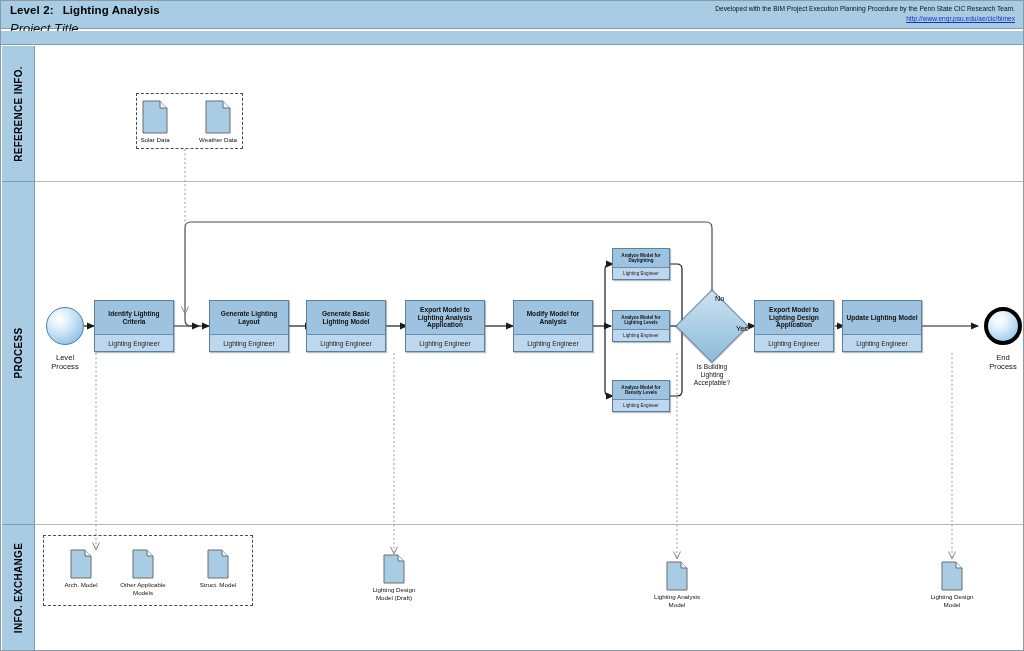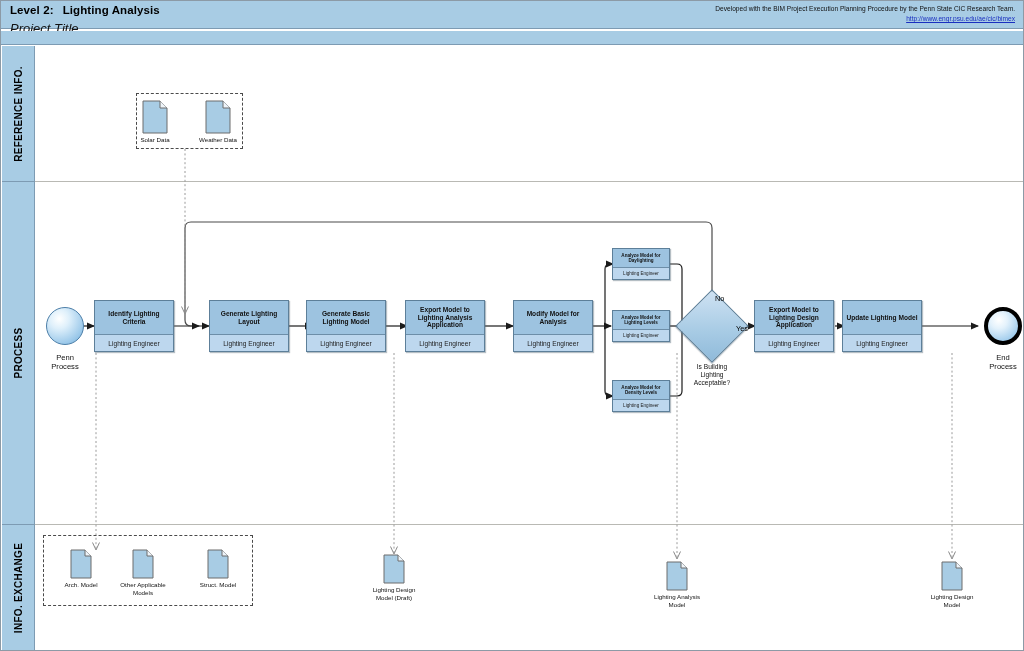--- a/index.html
+++ b/index.html
@@ -184,21 +184,21 @@
       <svg width="26" height="34" viewBox="0 0 26 34">
         <path d="M1,1 H18 L25,8 V33 H1 Z" fill="#a8cce4" stroke="#6c6c6c" stroke-width="1"></path>
         <path d="M18,1 L18,8 L25,8" fill="#eef4f9" stroke="#6c6c6c" stroke-width="1"></path>
       </svg>
     </div>
     <div class="d-label" style="top:36px;">Weather Data</div>
   </div>
 
   <div class="ev start" style="left:45px;top:306px;"></div>
   <div class="ev-label" style="left:24px;top:352px;width:80px;">
-    <div>Penn</div>
+    <div>Level</div>
     <div>Process</div>
   </div>
 
   <div class="task big" style="left:93px;top:299px;">
     <div class="t-head">Identify Lighting Criteria</div>
     <div class="t-role">Lighting Engineer</div>
   </div>
 
   <div class="task big" style="left:208px;top:299px;">
     <div class="t-head">Generate Lighting Layout</div>

